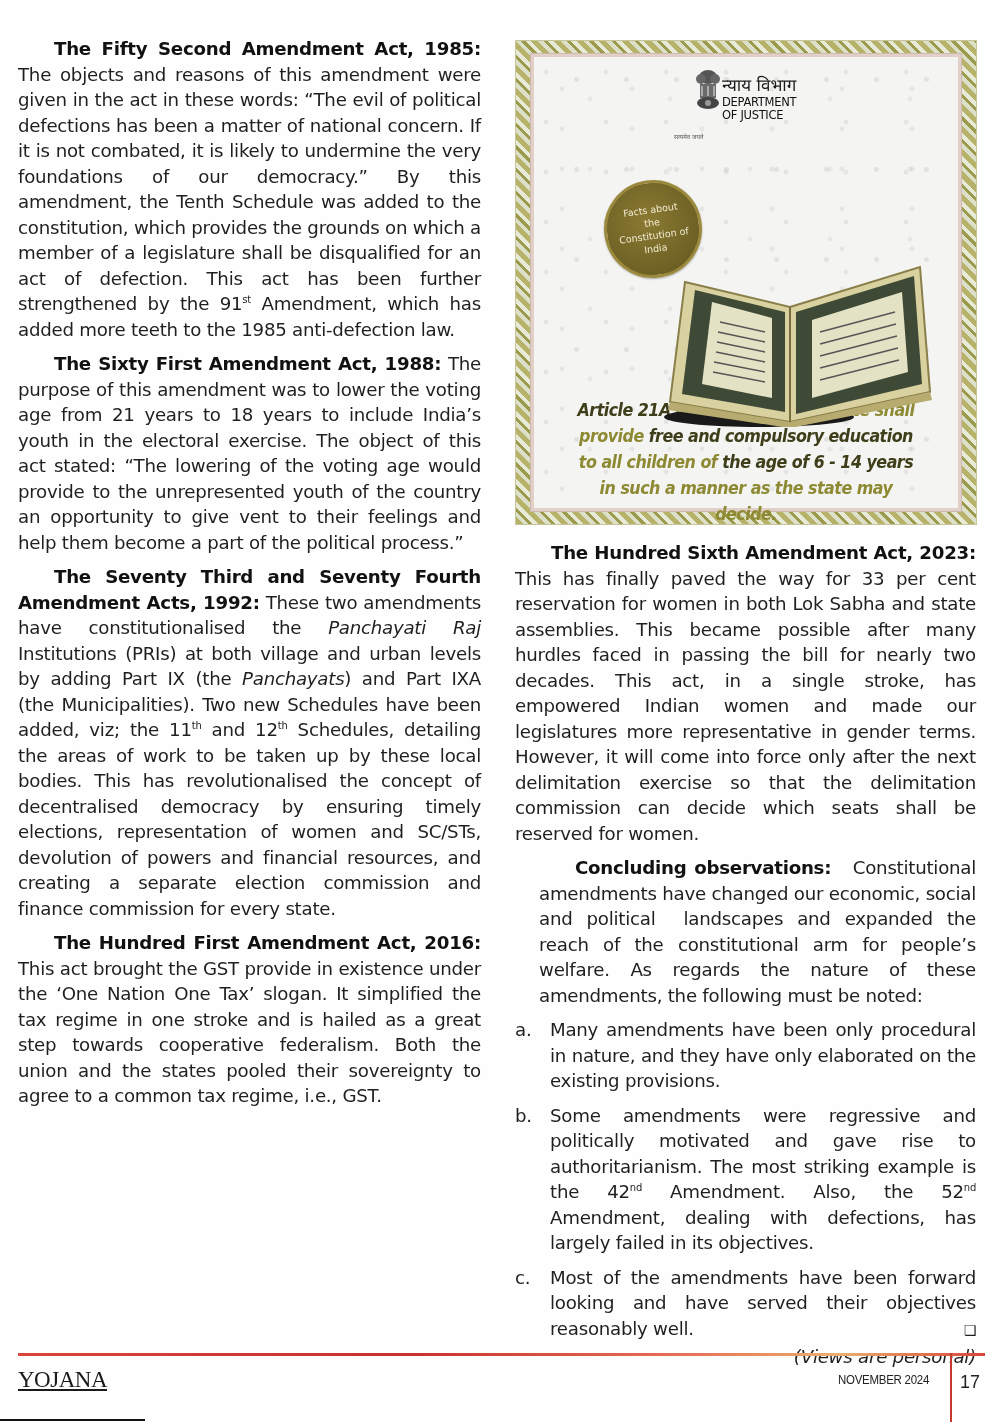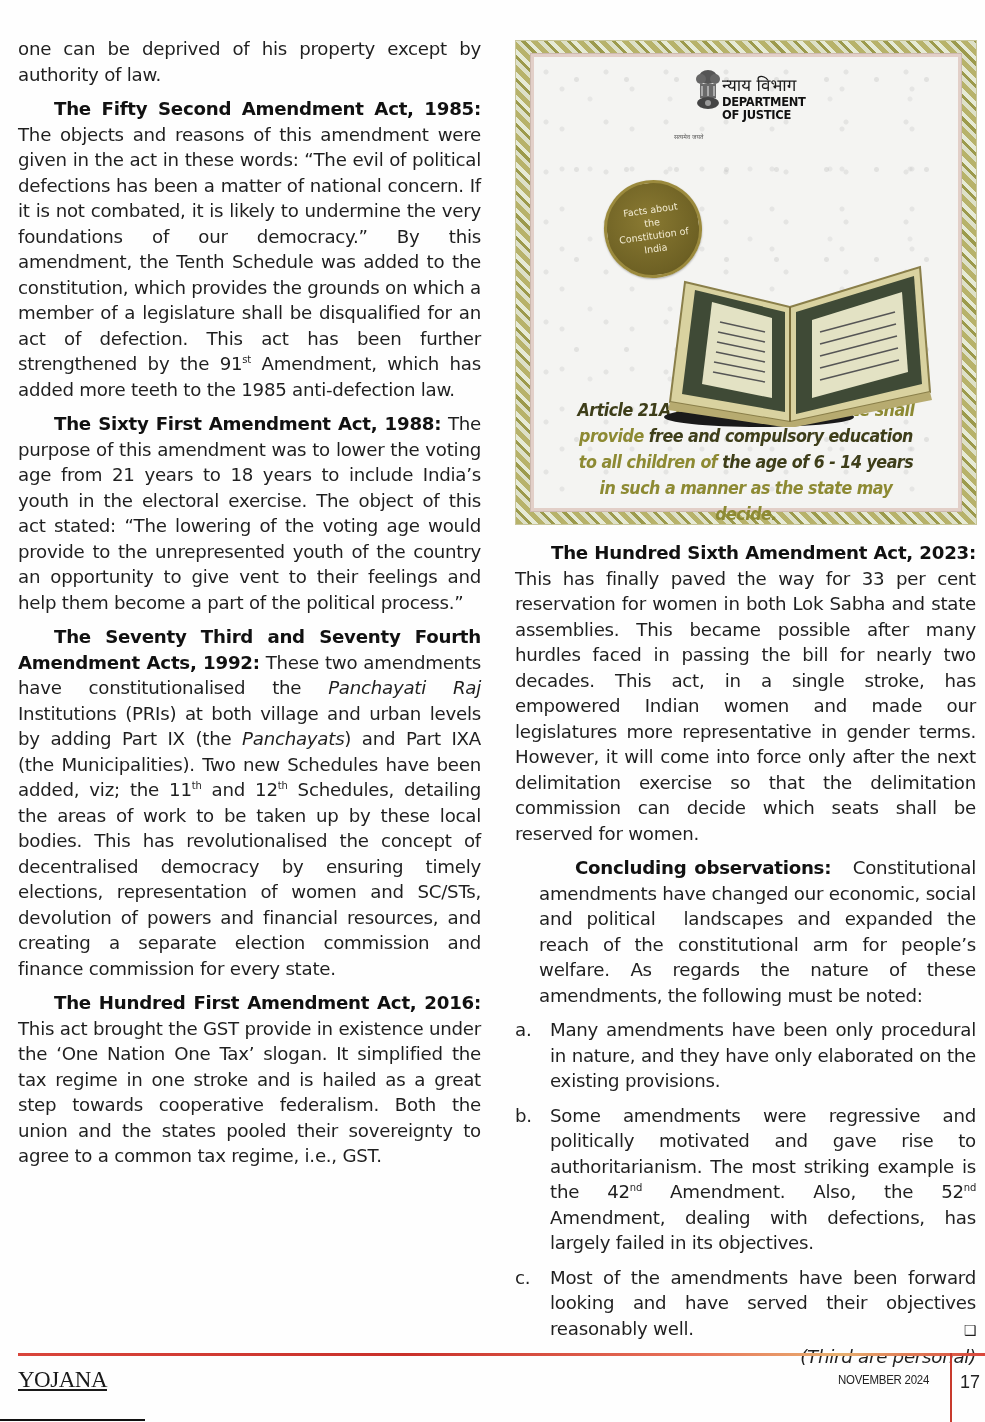--- a/index.html
+++ b/index.html
@@ -44,21 +44,21 @@
         radial-gradient(circle at 70% 60%, rgba(180,180,180,0.2) 0 2px, transparent 3px),
         radial-gradient(circle at 85% 25%, rgba(170,170,170,0.25) 0 2px, transparent 3px),
         radial-gradient(circle at 40% 80%, rgba(170,170,170,0.2) 0 2px, transparent 3px);
       background-size: 60px 50px, 80px 70px, 50px 90px, 70px 40px;
     }
     .emblem {
       position: absolute; left: 160px; top: 12px; width: 28px; height: 46px;
     }
     .emblem-motto { position: absolute; left: 140px; top: 76px; font-size: 6px; color: #555; }
     .dept-hindi { position: absolute; left: 188px; top: 16px; font-size: 17px; font-weight: normal; color: #1a1a1a; }
-    .dept-eng { position: absolute; left: 188px; top: 39px; font-size: 11.5px; font-weight: bold; line-height: 13px; color: #111; letter-spacing: -0.3px; }
+    .dept-eng { position: absolute; left: 188px; top: 39px; font-size: 11.5px; font-weight: normal; line-height: 13px; color: #111; letter-spacing: -0.3px; }
 
     .badge {
       position: absolute; left: 70px; top: 123px; width: 98px; height: 98px; border-radius: 50%;
       background: radial-gradient(circle at 45% 40%, #8a7a32, #6e6124 70%, #5a4f1c);
       border: 3px solid #9b8a3d;
       color: #f1ead0; font-size: 9.5px; line-height: 13px; text-align: center;
       display: flex; align-items: center; justify-content: center; flex-direction: column;
       transform: rotate(-8deg);
       box-shadow: 0 1px 2px rgba(0,0,0,0.3);
       z-index: 3;
@@ -87,21 +87,20 @@
     .issue { position: absolute; left: 838px; top: 1372px; font-family: "Liberation Sans", sans-serif; font-size: 13.5px; color: #222; letter-spacing: -0.3px; transform: scaleX(0.85); transform-origin: left; }
     .pageno { position: absolute; left: 960px; top: 1372px; font-family: "Liberation Sans", sans-serif; font-size: 18px; color: #222; }
     .corner-line { position: absolute; left: 0; top: 1419px; width: 145px; height: 2px; background: #111; }
   </style>
 </head>
 <body>
 
 <div class="page">
 
   <div class="col col-left">
-    <p>one can be deprived of his property except by authority of law.</p>
 
     <p class="indent">
       <b>The Fifty Second Amendment Act, 1985:</b><span> The objects and reasons of this amendment were given in the act in these words: “The evil of political defections has been a matter of national concern. If it is not combated, it is likely to undermine the very foundations of our democracy.” By this amendment, the Tenth Schedule was added to the constitution, which provides the grounds on which a member of a legislature shall be disqualified for an act of defection. This act has been further strengthened by the 91</span><sup>st</sup><span> Amendment, which has added more teeth to the 1985 anti-defection law.</span>
     </p>
 
     <p class="indent">
       <b>The Sixty First Amendment Act, 1988:</b><span> The purpose of this amendment was to lower the voting age from 21 years to 18 years to include India’s youth in the electoral exercise. The object of this act stated: “The lowering of the voting age would provide to the unrepresented youth of the country an opportunity to give vent to their feelings and help them become a part of the political process.”</span>
     </p>
 
     <p class="indent">
@@ -194,21 +193,21 @@
       <li>
         <span class="marker">b.</span>
         <span>Some amendments were regressive and politically motivated and gave rise to authoritarianism. The most striking example is the 42</span><sup>nd</sup><span> Amendment. Also, the 52</span><sup>nd</sup><span> Amendment, dealing with defections, has largely failed in its objectives.</span>
       </li>
       <li>
         <span class="marker">c.</span>
         <span>Most of the amendments have been forward looking and have served their objectives reasonably well.</span>
         <span class="end-mark">❑</span>
       </li>
     </ul>
-    <div class="views">(Third are personal)</div>
+    <div class="views">(Views are personal)</div>
   </div>
 
   <div class="footer-line"></div>
   <div class="footer-vline"></div>
   <div class="brand">YOJANA</div>
   <div class="issue">NOVEMBER 2024</div>
   <div class="pageno">17</div>
   <div class="corner-line"></div>
 </div>
 

